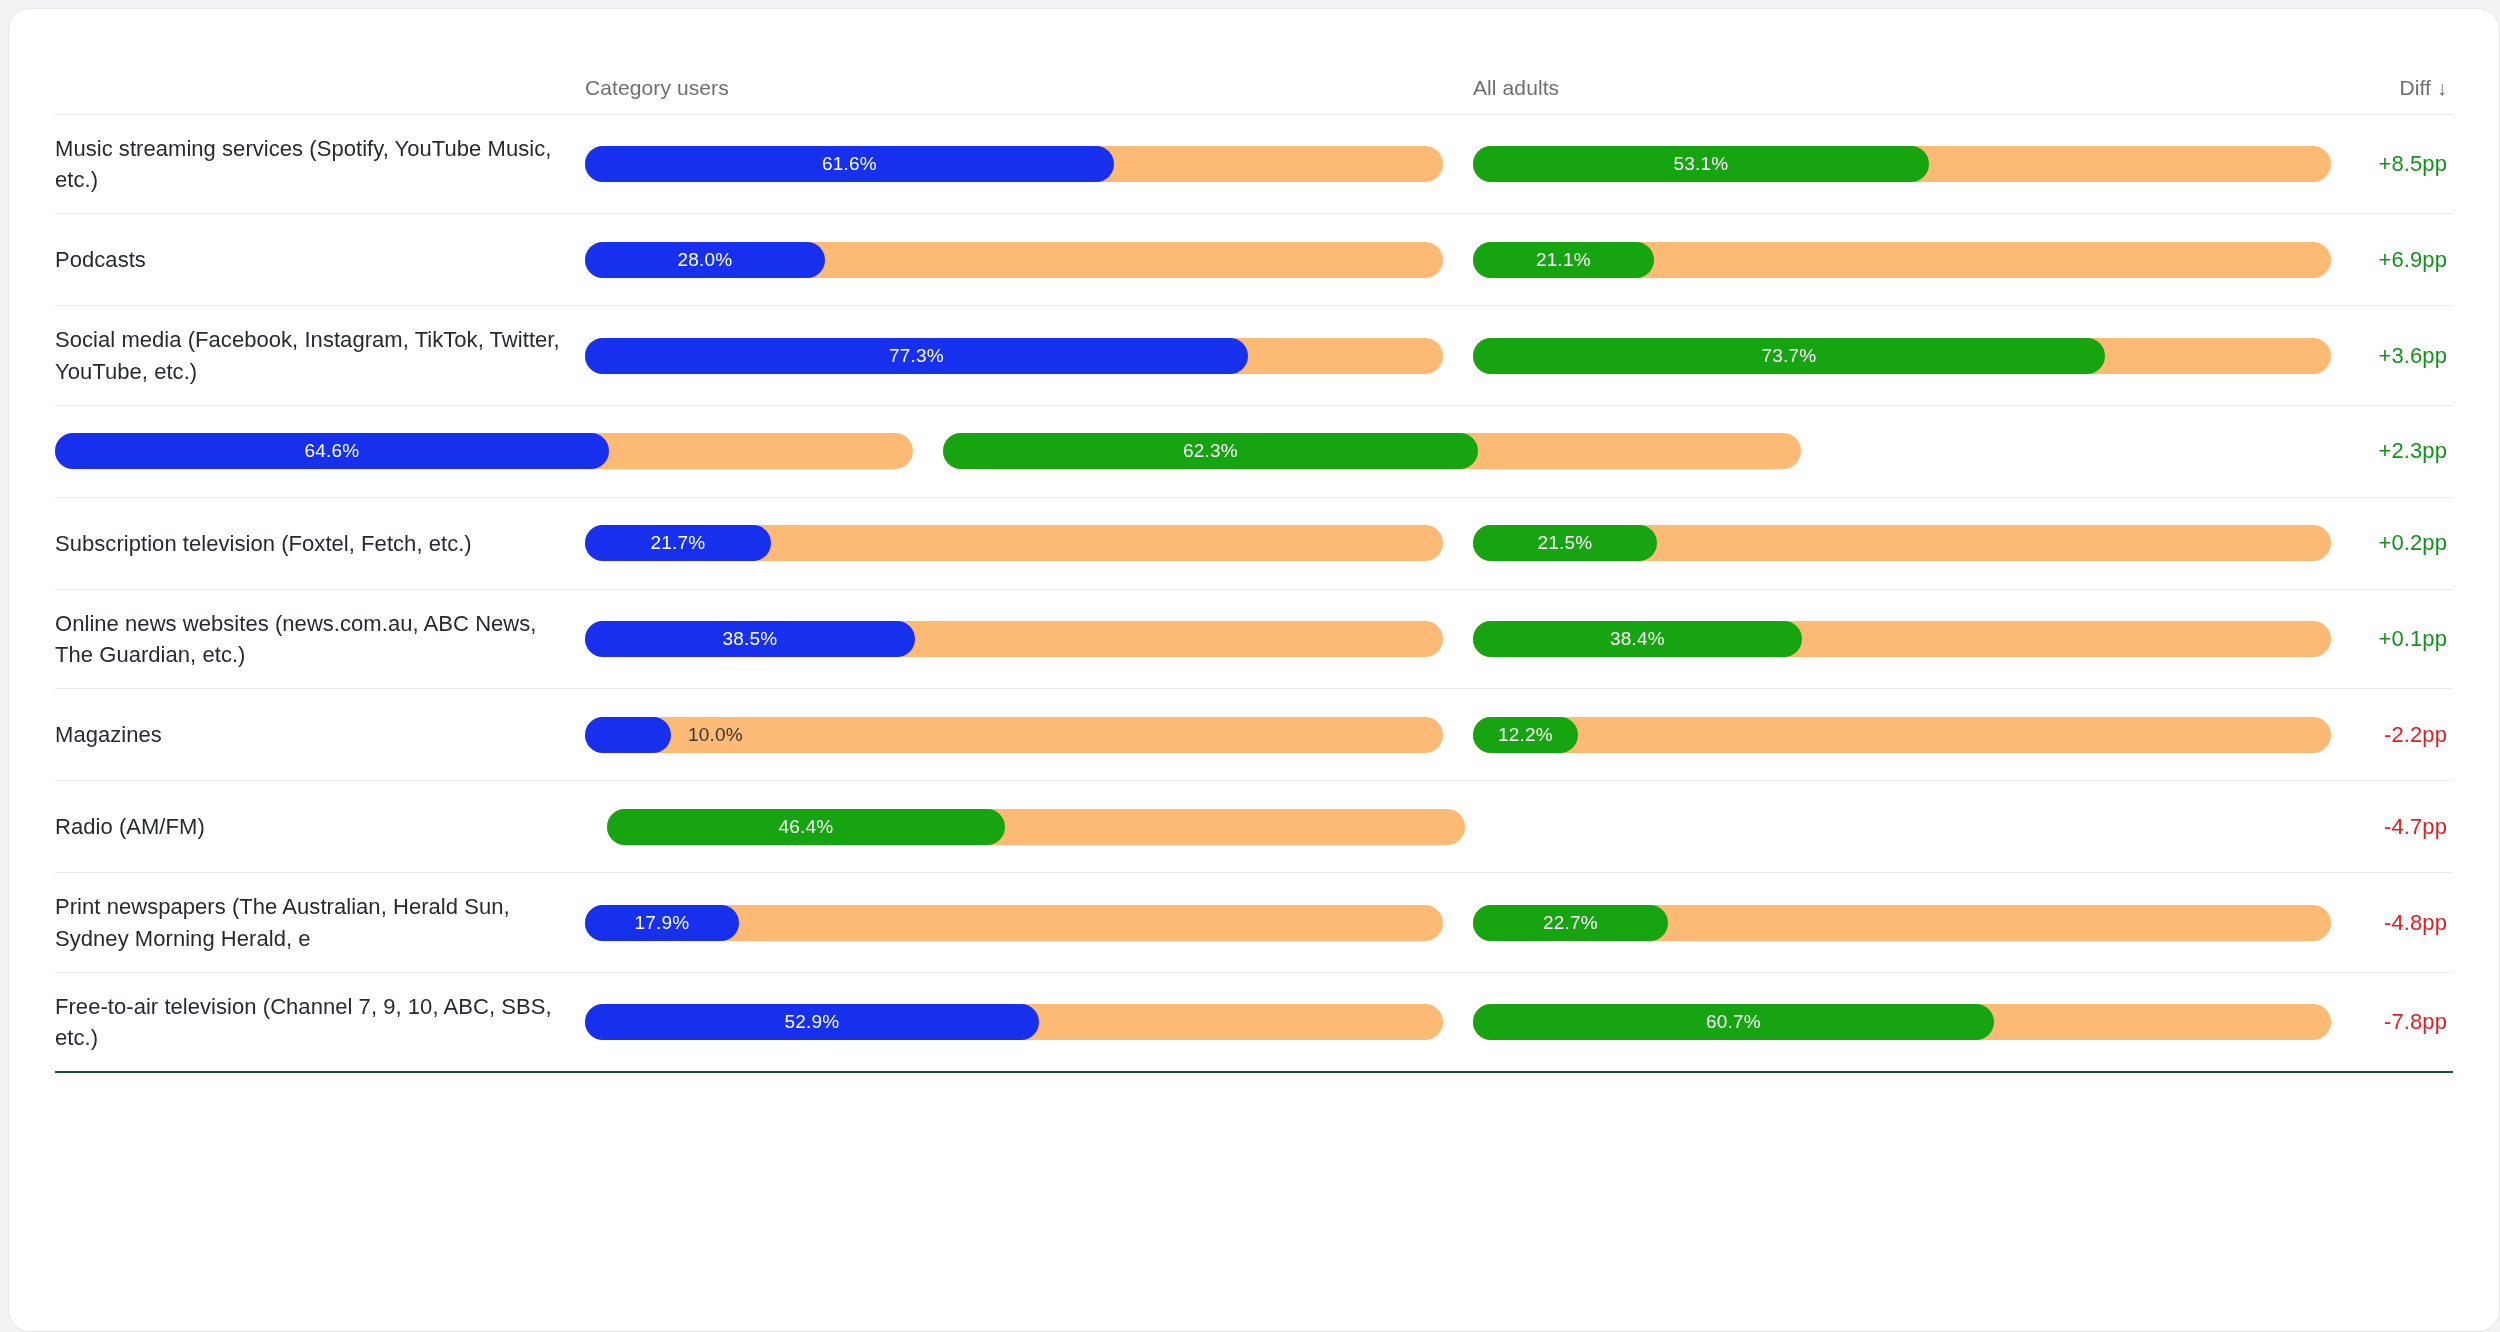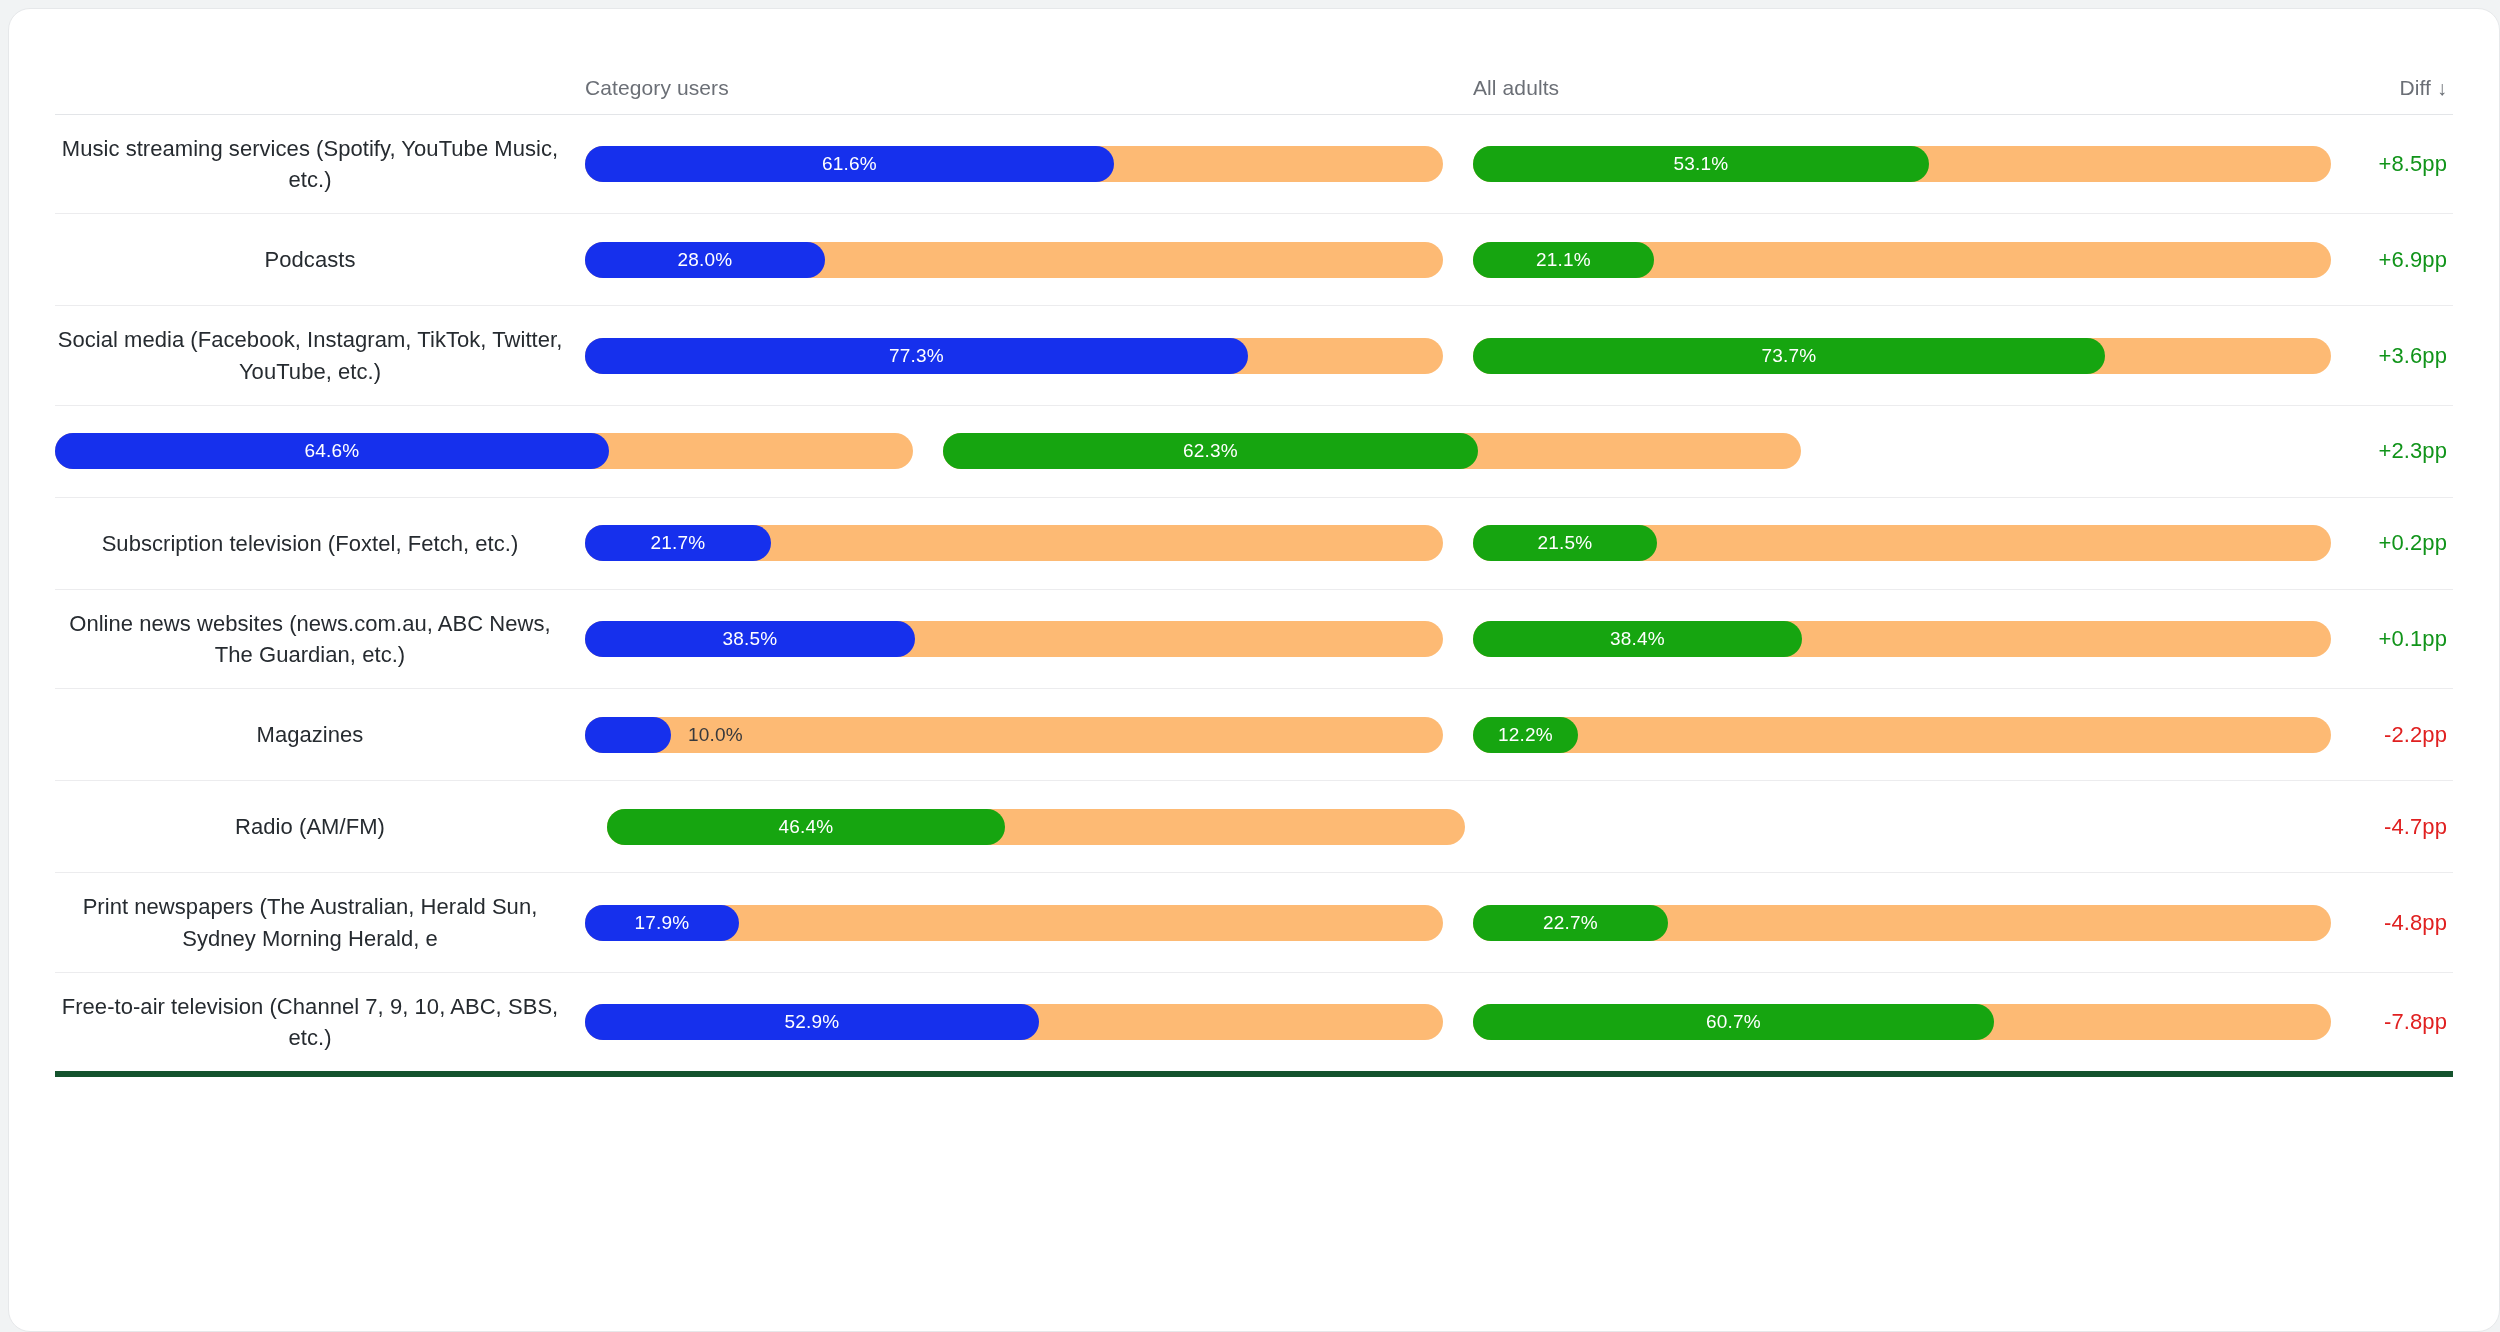--- a/index.html
+++ b/index.html
@@ -55,21 +55,21 @@
     align-items: center;
     width: 100%;
   }
 
   .header-row {
     border-bottom: 1px solid #e3e5e8;
     padding-bottom: 14px;
     align-items: flex-end;
   }
 
-  .col-label   { width: 530px; flex: 0 0 530px; padding-right: 20px; text-align: center; }
+  .col-label   { width: 530px; flex: 0 0 530px; padding-right: 20px; }
   .col-bar     { width: 866px; flex: 0 0 866px; }
   .col-gap     { width: 22px;  flex: 0 0 22px; }
   .col-diff    { flex: 1 1 auto; text-align: right; padding-right: 6px; }
 
   .th {
     font-size: 21px;
     color: #6b6f76;
     font-weight: 400;
     letter-spacing: 0.1px;
     white-space: nowrap;
@@ -80,21 +80,21 @@
     margin-left: 6px;
     font-size: 20px;
     color: #6b6f76;
   }
 
   .data-row {
     border-bottom: 1px solid #ececee;
     min-height: 92px;
     padding: 18px 0;
   }
-  .data-row:last-child { border-bottom: 6px solid #14532d; }
+  .data-row:last-child { border-bottom: 2px solid #14532d; }
 
   .row-label {
     font-size: 22px;
     color: #262b30;
     line-height: 1.42;
     letter-spacing: 0.05px;
     font-weight: 400;
   }
 
   

